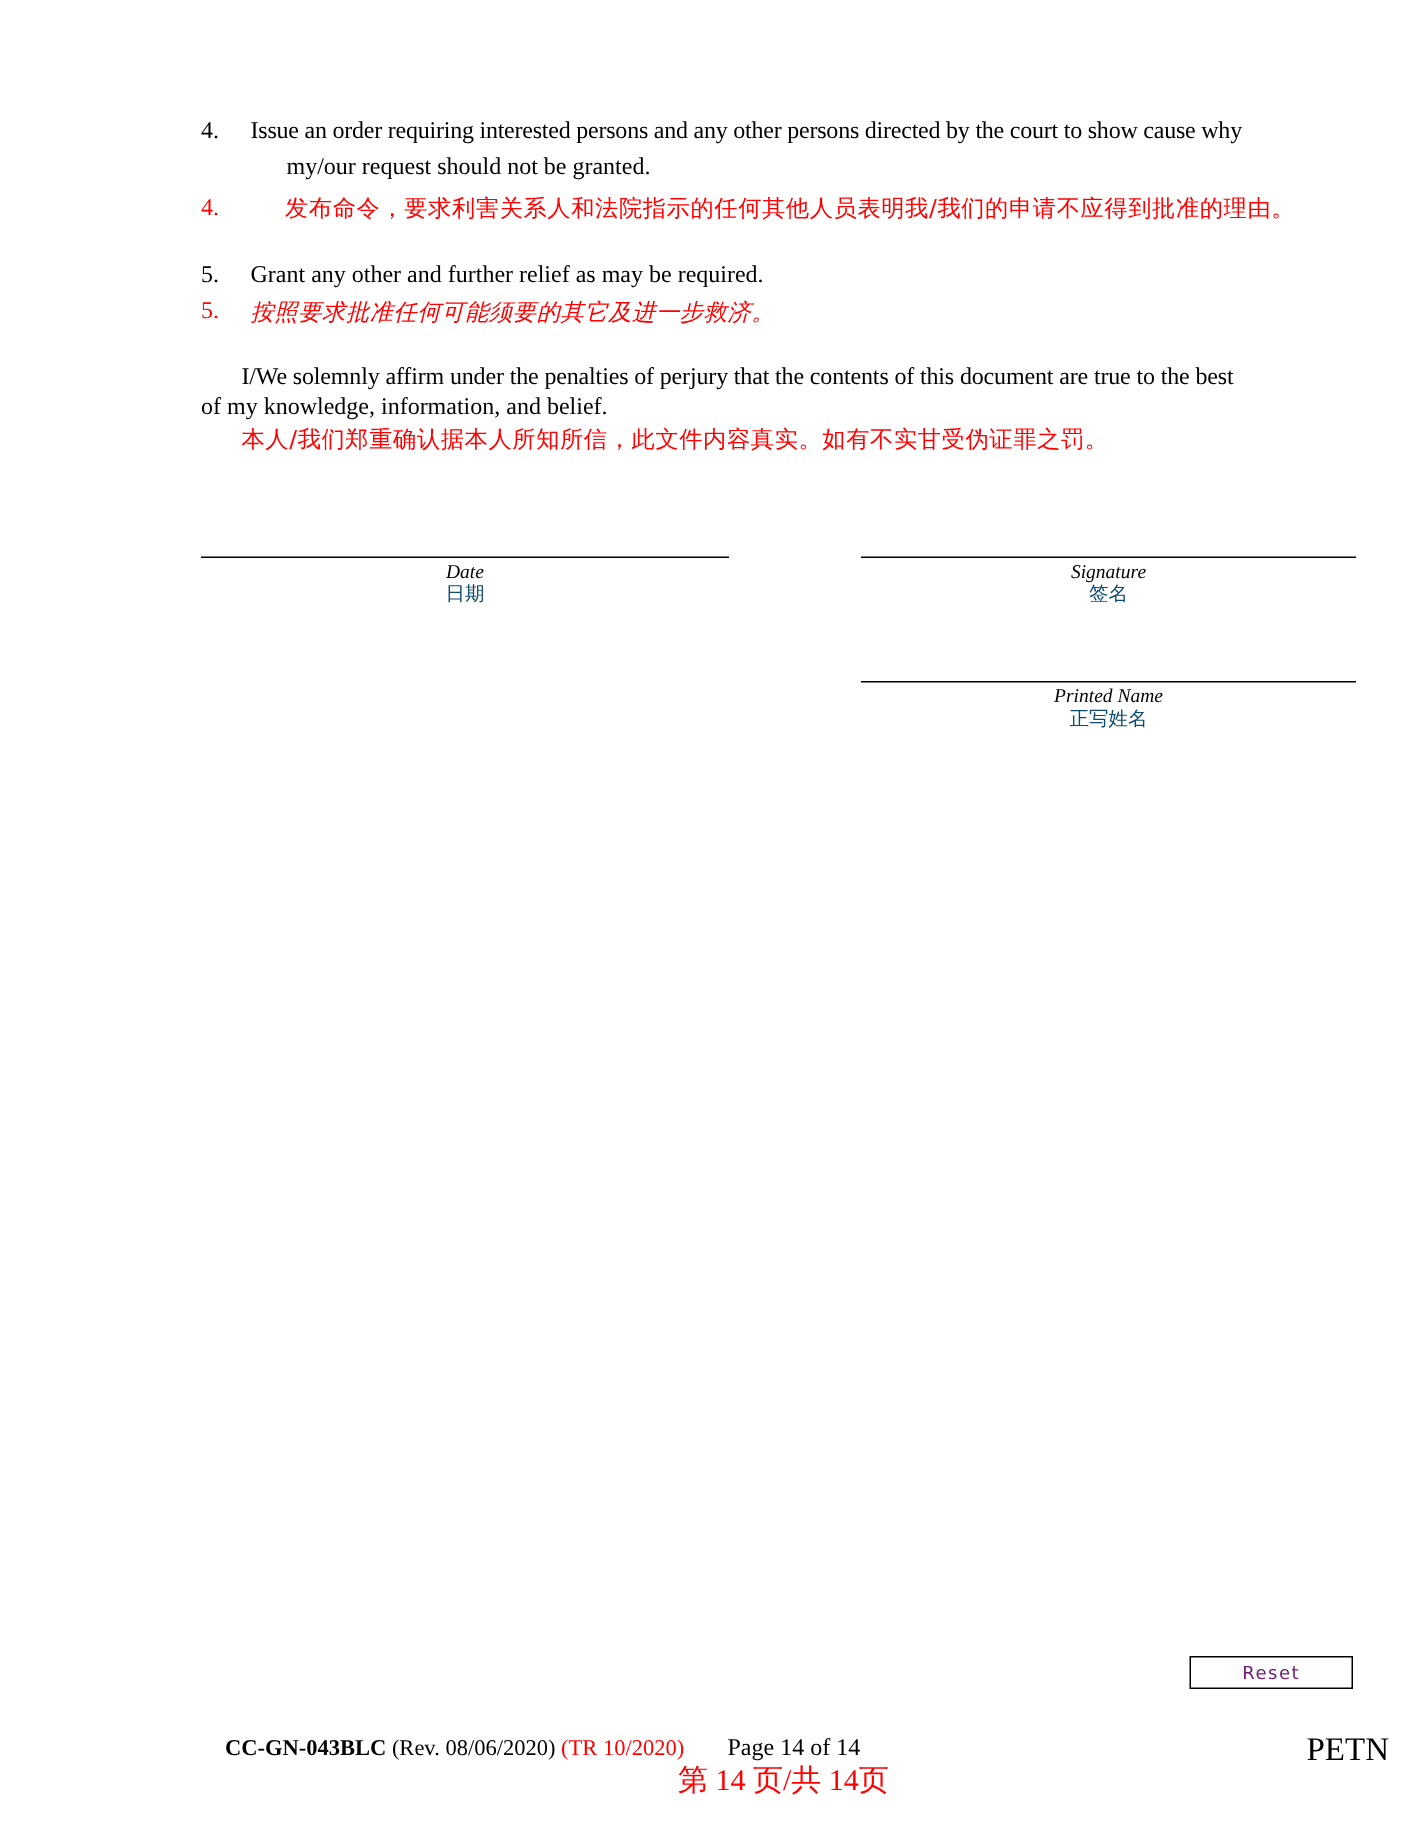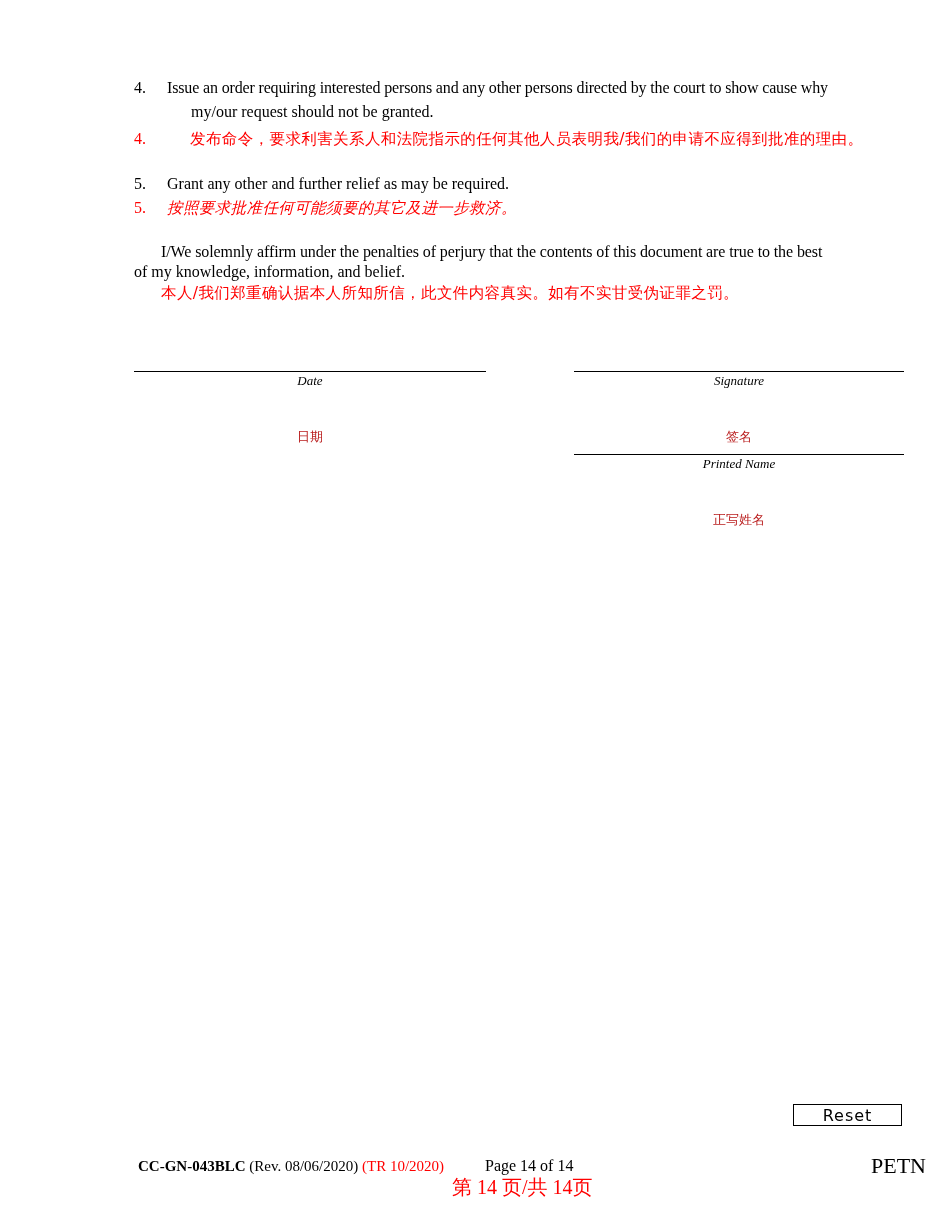--- a/index.html
+++ b/index.html
@@ -5,26 +5,26 @@
     html, body { margin: 0; padding: 0; background: #ffffff; }
     body {
       width: 950px; height: 1230px; position: relative; overflow: hidden;
       font-family: "Liberation Serif", serif; color: #000000;
     }
     .abs { position: absolute; }
     .en { font-size: 16px; line-height: 20px; white-space: nowrap; }
     .zh { font-size: 16px; line-height: 20px; color: #ff0000; white-space: nowrap; font-family: "DejaVu Sans", sans-serif; }
     .line { position: absolute; height: 0; border-top: 1.5px solid #000; }
     .label-en { font-size: 13px; line-height: 16px; text-align: center; position: absolute; font-style: italic; }
-    .label-zh { font-size: 13px; line-height: 16px; text-align: center; color: #b91c1c; position: absolute; font-family: "DejaVu Sans", sans-serif; margin-top: 40px; }
+    .label-zh { font-size: 13px; line-height: 16px; text-align: center; color: #0c4a6e; position: absolute; font-family: "DejaVu Sans", sans-serif; }
     .reset-btn {
       position: absolute; left: 793px; top: 1104px; width: 109px; height: 22px;
       border: 1.5px solid #000; background: #fff; box-sizing: border-box;
-      font-family: "DejaVu Sans", sans-serif; font-size: 16px; line-height: 19px;
-      text-align: center; letter-spacing: 1px; padding: 0; cursor: pointer; color: #000000;
+      font-family: "DejaVu Sans", sans-serif; font-size: 12px; line-height: 19px;
+      text-align: center; letter-spacing: 1px; padding: 0; cursor: pointer; color: #701a75;
     }
     .footer { font-size: 15px; line-height: 18px; white-space: nowrap; }
     .bold { font-weight: bold; }
     .red { color: #ff0000; }
   </style>
 </head>
 <body>
 
 <div>
   <span class="abs en" style="left:134px; top:78px;">4.</span>
@@ -57,21 +57,21 @@
   <div class="label-zh" style="left:574px; top:389px; width:330px;">签名</div>
 
   <div class="line" style="left:574px; top:454px; width:330px;"></div>
   <div class="label-en" style="left:574px; top:456px; width:330px;">Printed Name</div>
   <div class="label-zh" style="left:574px; top:472px; width:330px;">正写姓名</div>
 </div>
 
 <button class="reset-btn">Reset</button>
 
 <div>
-  <div class="abs footer" style="left:138px; top:1157px;">
+  <div class="abs footer" style="left:150px; top:1157px;">
     <span class="bold">CC-GN-043BLC</span>
     <span>(Rev. 08/06/2020)</span>
     <span class="red">(TR 10/2020)</span>
   </div>
   <span class="abs footer" style="left:485px; top:1157px; font-size:16px;">Page 14 of 14</span>
   <span class="abs footer red" style="left:452px; top:1178px; font-size:20px;">第 14 页/共 14页</span>
   <span class="abs footer" style="left:871px; top:1157px; font-size:22px;">PETN</span>
 </div>
 
 </body></html>

